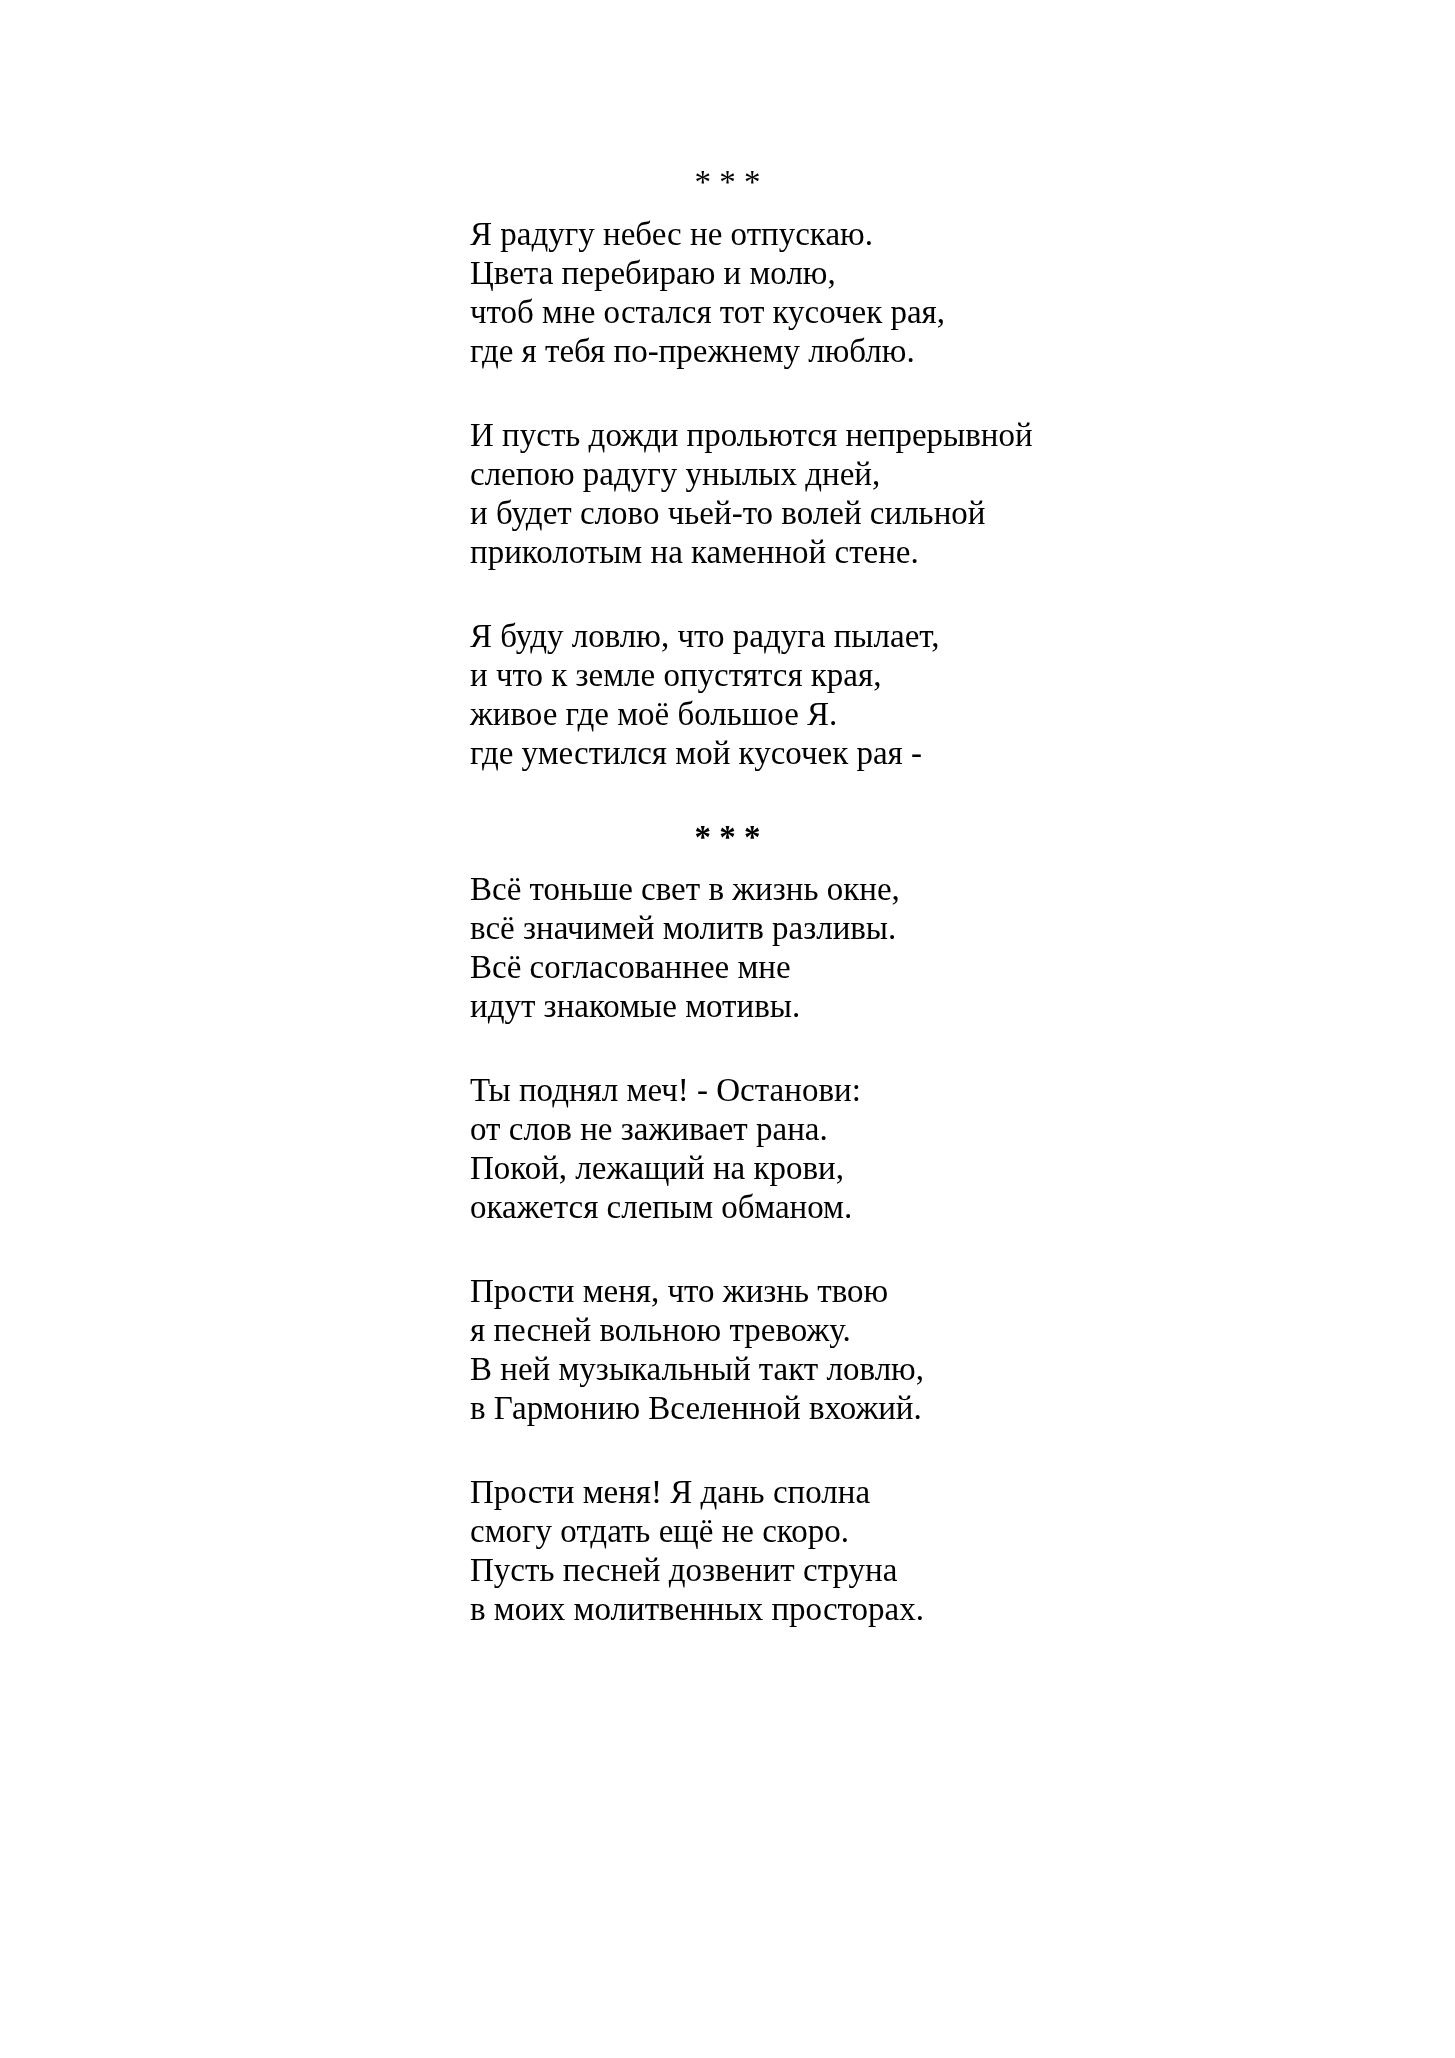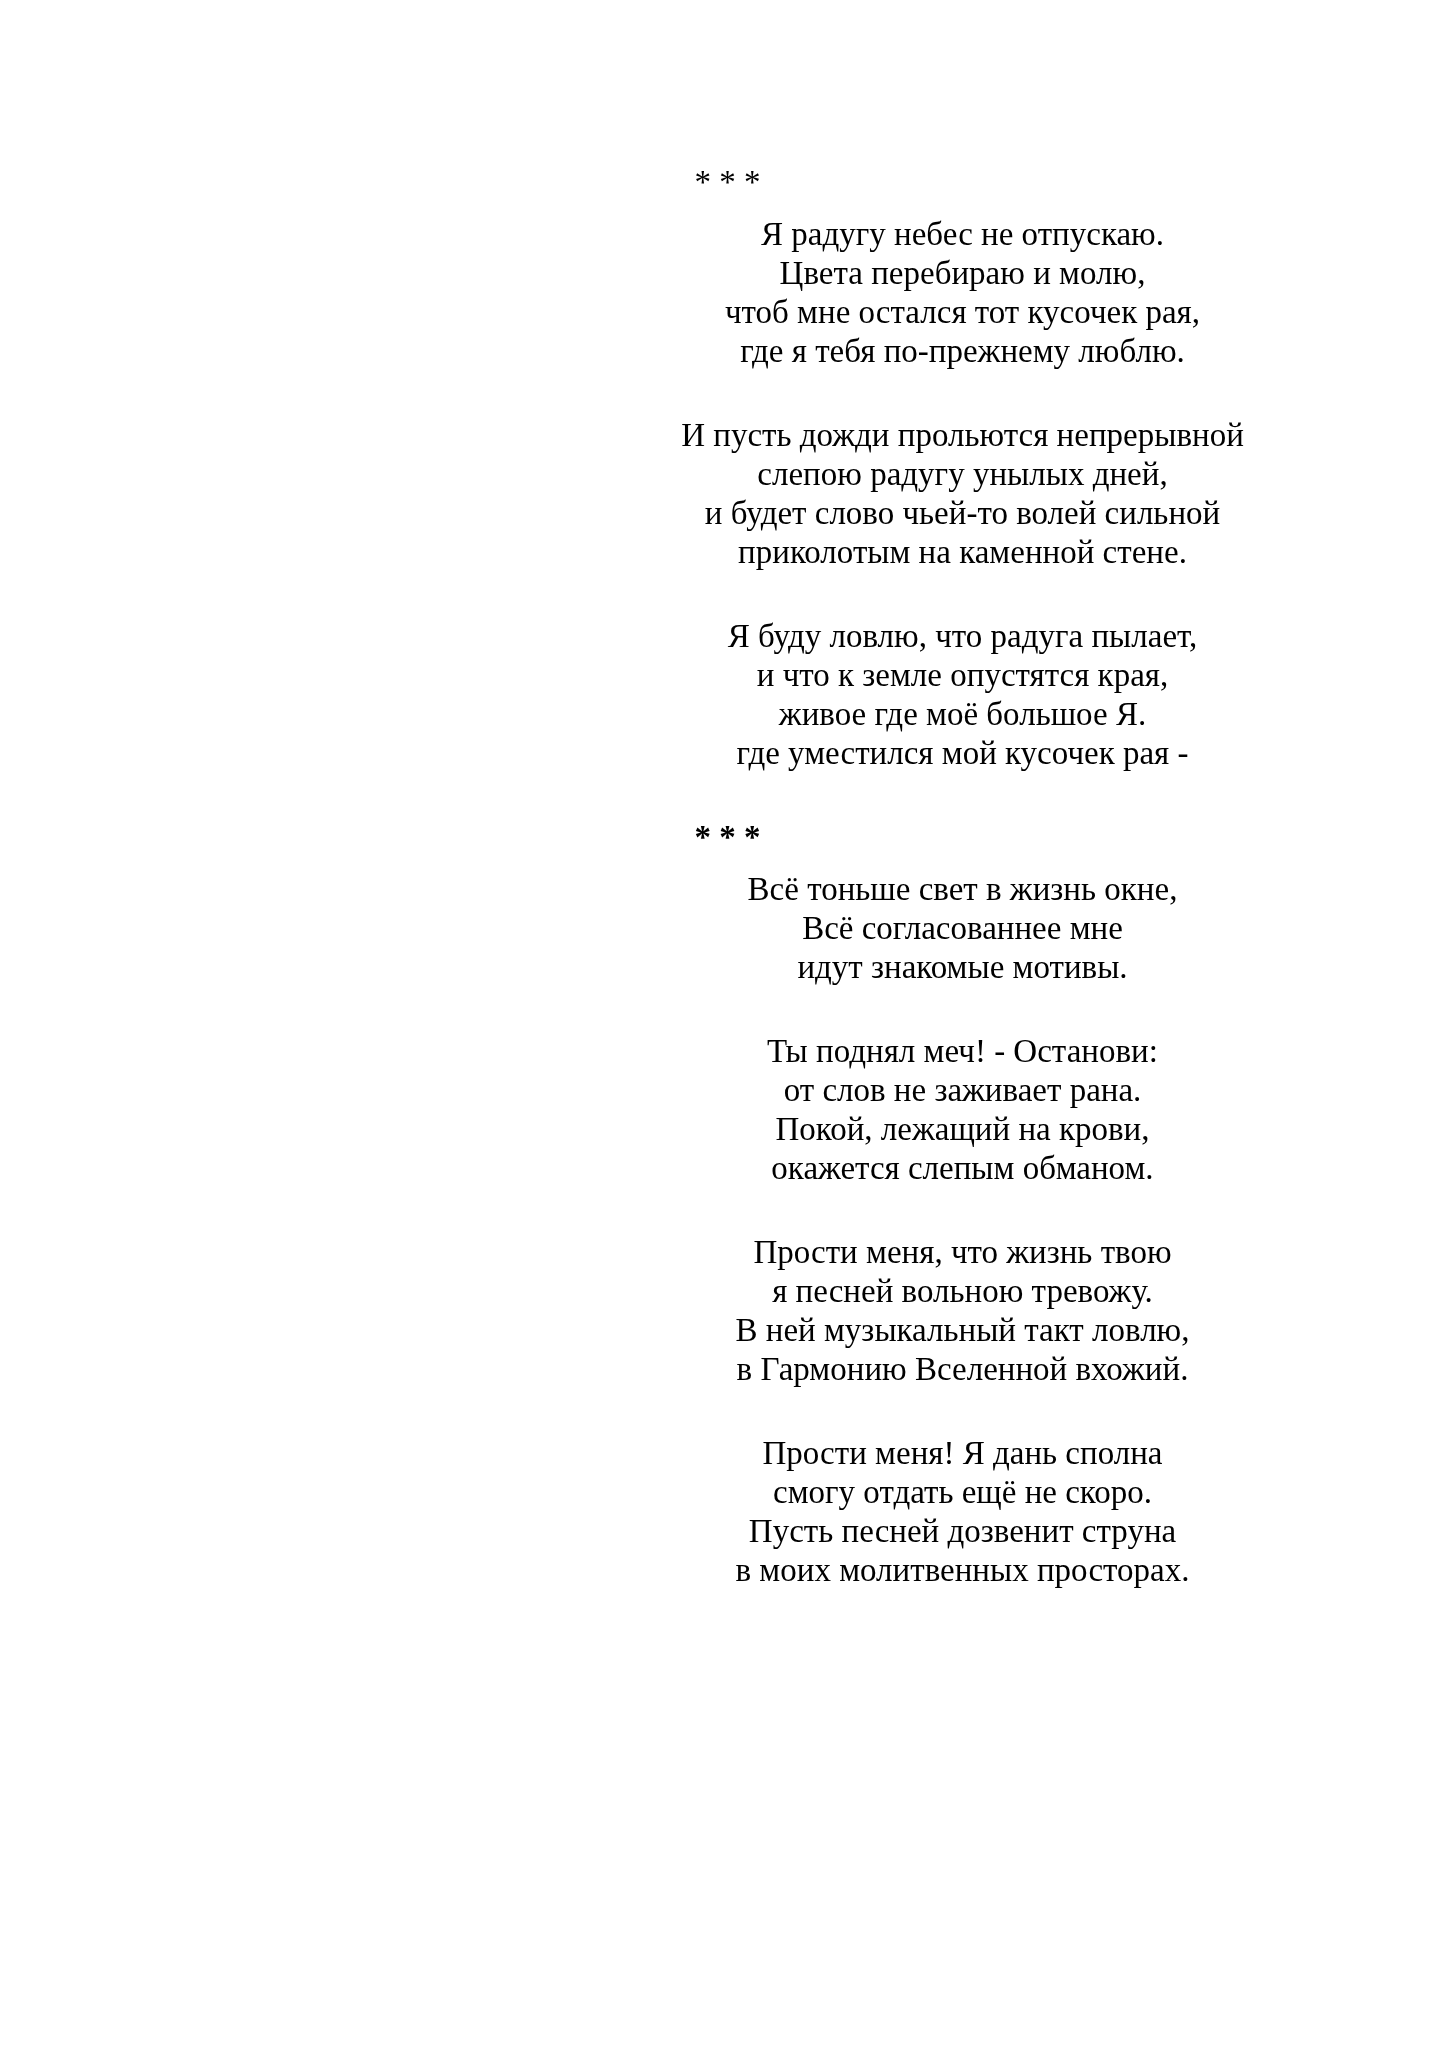--- a/index.html
+++ b/index.html
@@ -30,21 +30,20 @@
   .separator {
     text-align: center;
     margin: 0 0 13px 0;
     white-space: pre;
   }
   .separator.bold {
     font-weight: bold;
   }
   .stanza {
     margin: 4px 0 45px 470px;
-    text-align: center;
   }
   .line {
     white-space: pre;
   }
 </style>
 </head>
 <body>
 
 <div class="page" style="background: rgb(255, 255, 255); color: rgb(0, 0, 0);">
   <main class="poems" id="poems">
@@ -63,20 +62,21 @@
       </div>
       <div class="stanza">
         <div class="line">Я буду ловлю, что радуга пылает,</div>
         <div class="line">и что к земле опустятся края,</div>
         <div class="line">живое где моё большое Я.</div>
         <div class="line">где уместился мой кусочек рая -</div>
       </div>
       <div class="separator bold">* * *</div>
       <div class="stanza">
         <div class="line">Всё тоньше свет в жизнь окне,</div>
+        <div class="line">всё значимей молитв разливы.</div>
         <div class="line">Всё согласованнее мне</div>
         <div class="line">идут знакомые мотивы.</div>
       </div>
       <div class="stanza">
         <div class="line">Ты поднял меч! - Останови:</div>
         <div class="line">от слов не заживает рана.</div>
         <div class="line">Покой, лежащий на крови,</div>
         <div class="line">окажется слепым обманом.</div>
       </div>
       <div class="stanza">

